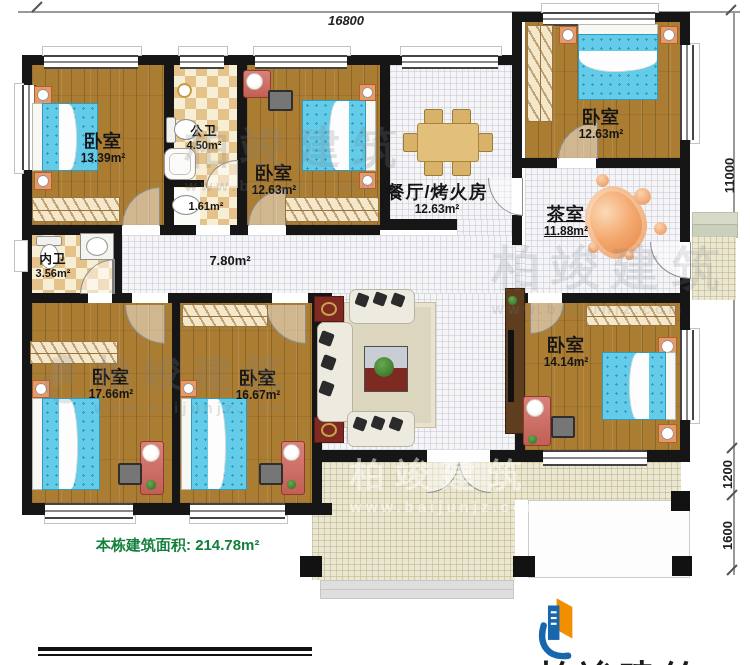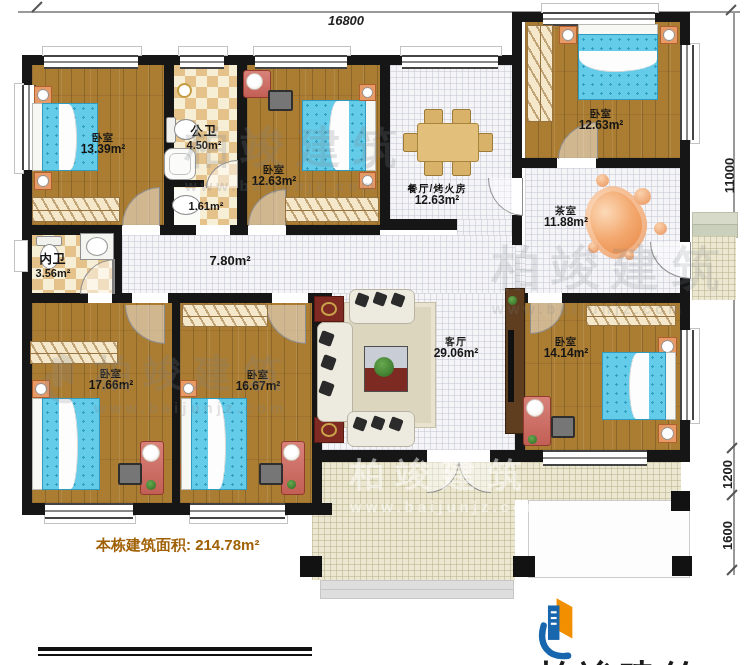--- a/index.html
+++ b/index.html
@@ -85,35 +85,35 @@
   .snq{position:absolute;background:#f4f4f1;border:1px solid #8f8f8f;}
   .snq::after{content:"";position:absolute;inset:3px 5px;border-radius:50%;background:#fff;border:1px solid #9a9a9a;}
   .shr{position:absolute;border:2px solid #c49b3e;border-radius:50%;background:#fff;}
   .col{position:absolute;background:#121212;}
   .stp{position:absolute;background:#dedede;border:1px solid #c6c6c6;}
   .wky{position:absolute;background:#fdfdfd;border:1px solid #cccccc;}
   .band1{position:absolute;background:#d7dac9;border:1px solid #bcc1ad;}
   .band2{position:absolute;background:#cbd0bc;border:1px solid #b3b8a3;}
   
   .rlb{position:absolute;text-align:center;color:#151515;font-weight:700;line-height:1.1;z-index:30;}
-  .rlb .nm{font-size:10px;display:block;letter-spacing:1px;}
+  .rlb .nm{font-size:18px;display:block;letter-spacing:1px;}
   .rlb .ar{font-size:12px;display:block;}
   .rlb.small .nm{font-size:12.5px;}
   .rlb.small .ar{font-size:11px;}
   .dmt{position:absolute;font-weight:700;font-size:13px;color:#222;width:60px;text-align:center;z-index:30;}
   .rot{transform:rotate(-90deg);}
   .dline{position:absolute;background:#999;}
   .tk{position:absolute;width:14px;height:2px;background:#555;transform:rotate(-45deg);}
   
   .wm{position:absolute;font-weight:700;color:#7b8088;opacity:.22;white-space:nowrap;pointer-events:none;z-index:40;}
   .wm .wt{font-size:44px;letter-spacing:12px;display:block;}
   .wm .wu{font-size:15px;letter-spacing:4px;display:block;margin-top:0;}
   .wm.light{color:#ffffff;opacity:.5;}
   
-  .stats{position:absolute;font-size:15px;font-weight:700;color:#a16207;z-index:30;}
+  .stats{position:absolute;font-size:15px;font-weight:700;color:#15803d;z-index:30;}
   .stats div{margin-bottom:9px;}
   .title-blk{position:absolute;z-index:30;color:#111;}
   .title-blk .t{font-size:44px;font-weight:900;letter-spacing:2px;}
   .title-blk .s{font-size:33px;font-weight:700;margin-left:16px;}
   .uline1{position:absolute;background:#111;z-index:30;}
   .brand{position:absolute;z-index:30;}
   .brand .bn{font-size:37px;font-weight:900;color:#1b1b1b;letter-spacing:5px;line-height:1;}
 </style>
 </head>
 <body>
@@ -375,42 +375,38 @@
     <span class="ar">12.63m²</span>
   </div>
   <div class="rlb" style="left:383px;top:183px;width:108px;">
     <span class="nm">餐厅/烤火房</span>
     <span class="ar">12.63m²</span>
   </div>
   <div class="rlb" style="left:556px;top:108px;width:90px;">
     <span class="nm">卧室</span>
     <span class="ar">12.63m²</span>
   </div>
-  <div class="rlb" style="left:520px;top:205px;width:92px;">
+  <div class="rlb" style="left:520px;top:205px;width:92px;text-decoration:underline;">
     <span class="nm">茶室</span>
     <span class="ar">11.88m²</span>
   </div>
   <div class="rlb small" style="left:26px;top:253px;width:54px;">
     <span class="nm">内卫</span>
     <span class="ar">3.56m²</span>
   </div>
   <div class="rlb" style="left:196px;top:254px;width:68px;">
     <span class="ar" style="font-size:13px;">7.80m²</span>
   </div>
   <div class="rlb" style="left:64px;top:368px;width:94px;">
     <span class="nm">卧室</span>
     <span class="ar">17.66m²</span>
   </div>
   <div class="rlb" style="left:212px;top:369px;width:92px;">
     <span class="nm">卧室</span>
     <span class="ar">16.67m²</span>
-  </div>
-  <div class="rlb" style="left:410px;top:336px;width:92px;">
-    <span class="nm">客厅</span>
-    <span class="ar">29.06m²</span>
   </div>
   <div class="rlb" style="left:518px;top:336px;width:96px;">
     <span class="nm">卧室</span>
     <span class="ar">14.14m²</span>
   </div>
 
   <div class="wm" style="left:185px;top:118px;">
     <span class="wt">柏竣建筑</span>
     <span class="wu">www.baijunjz.com</span>
   </div>

